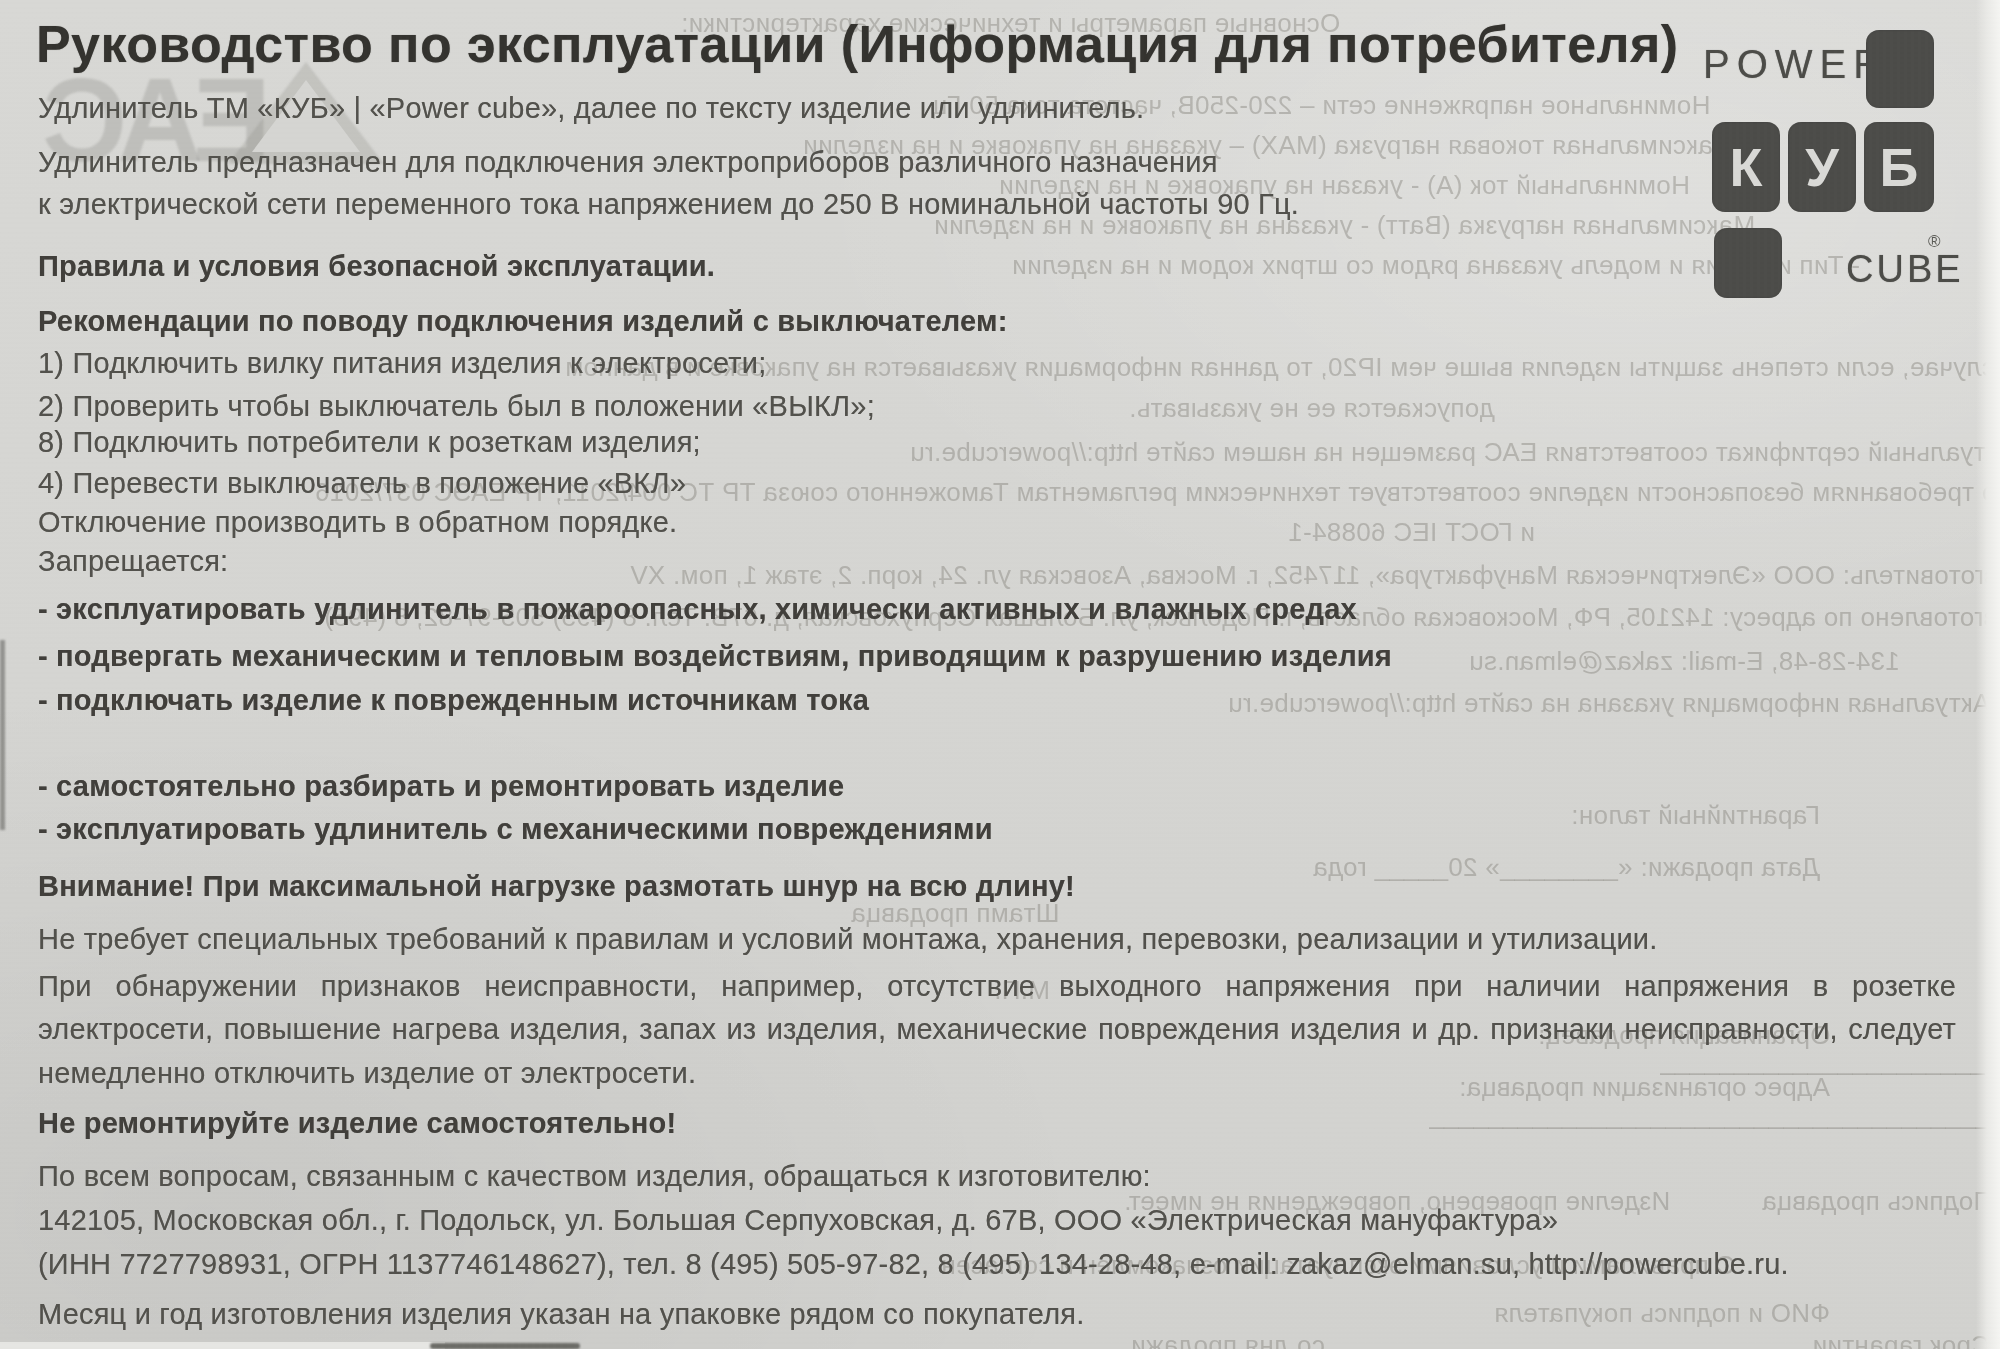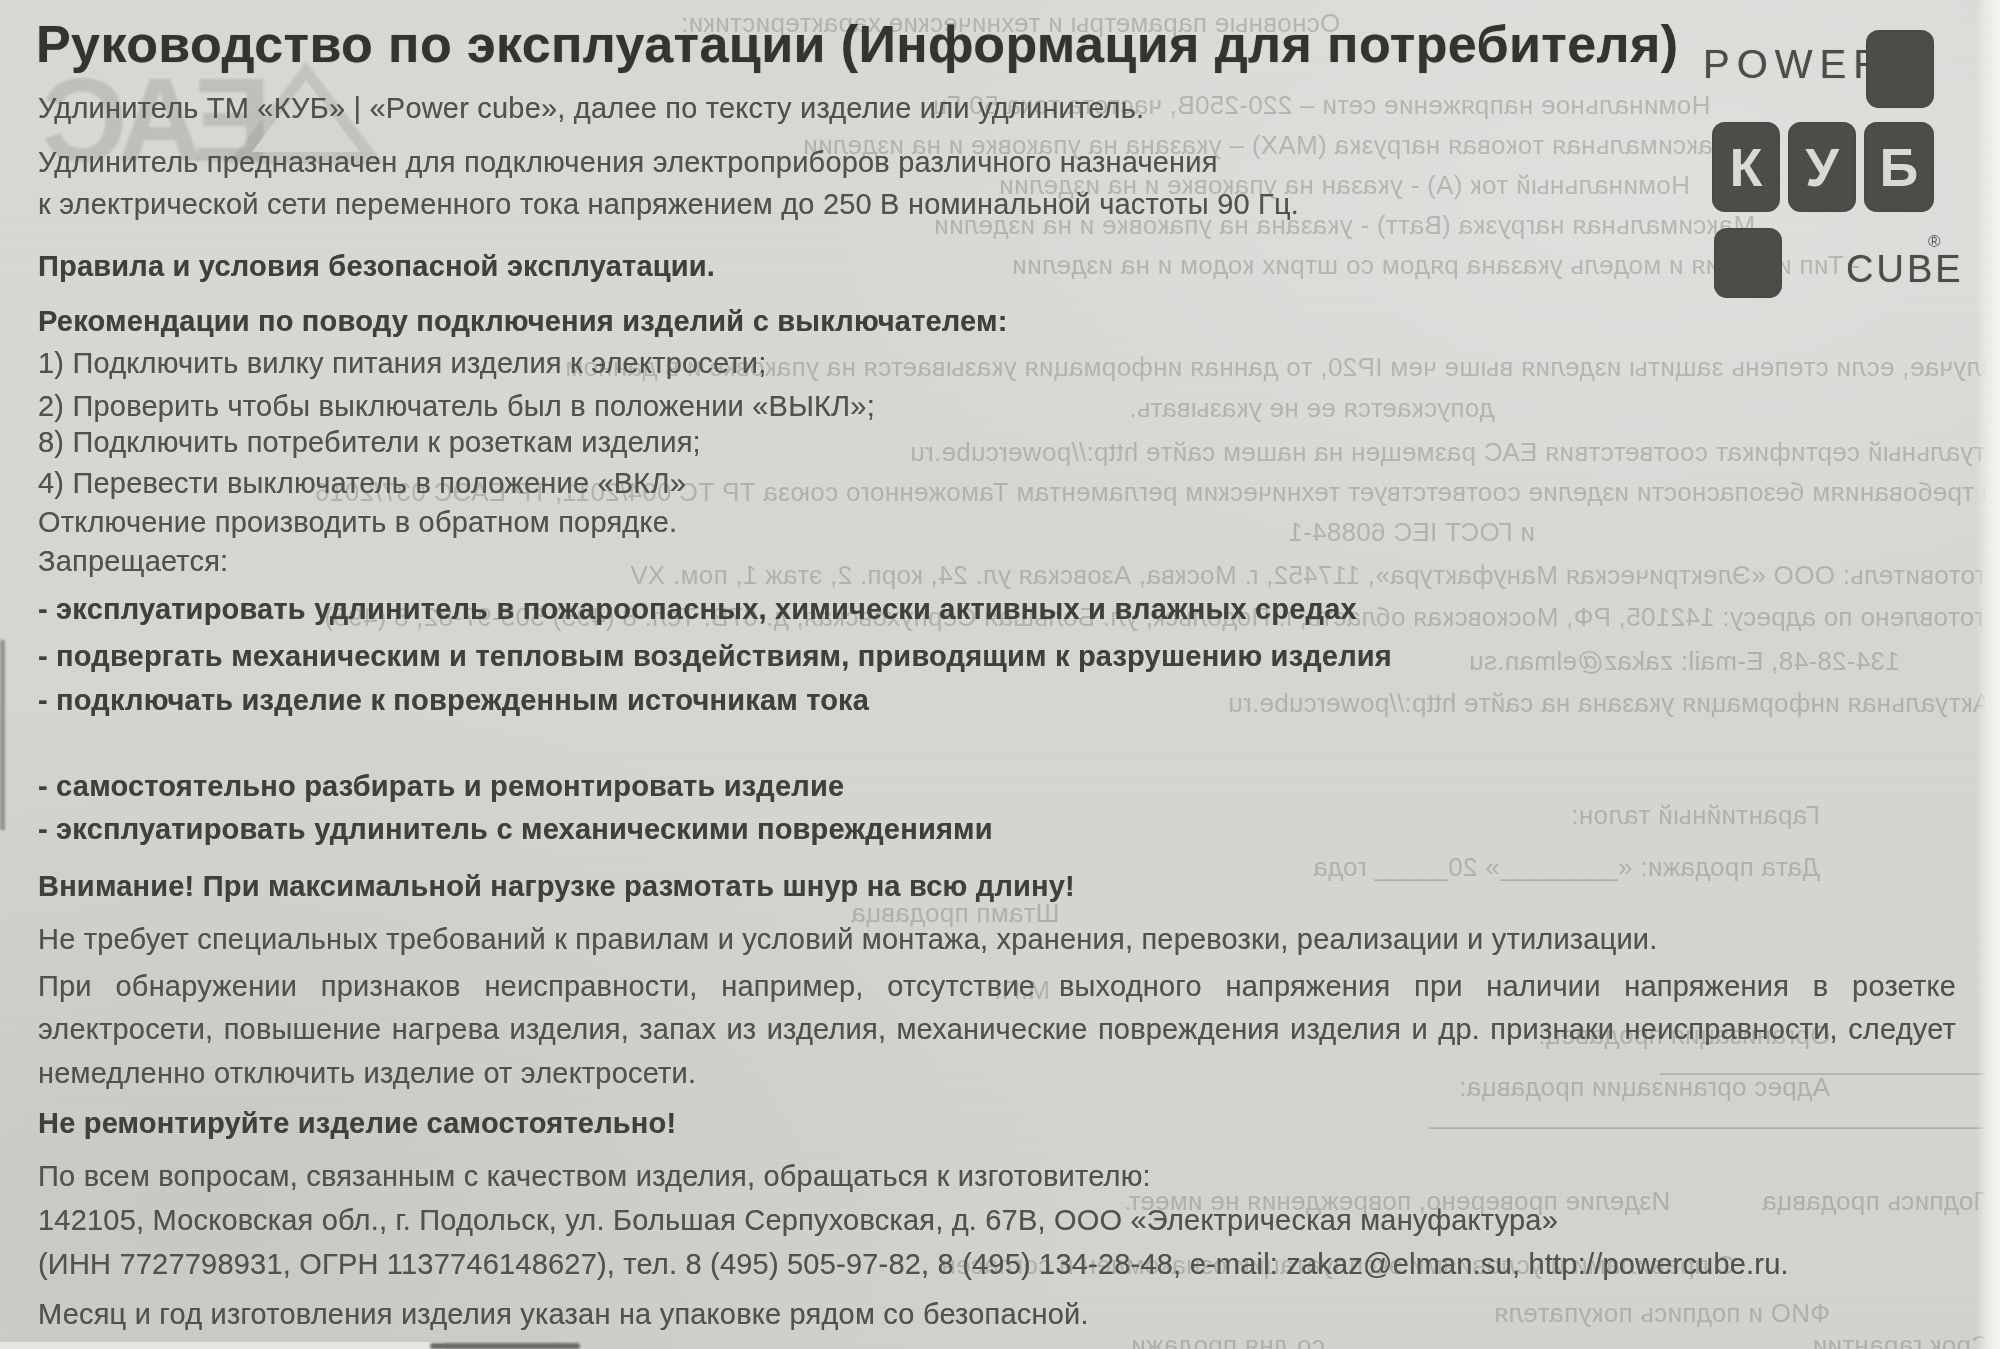--- a/index.html
+++ b/index.html
@@ -123,19 +123,19 @@
   <div class="fl bold" style="top:813px">- эксплуатировать удлинитель с механическими повреждениями</div>
   <div class="fl bold" style="top:870px">Внимание! При максимальной нагрузке размотать шнур на всю длину!</div>
   <div class="fl" style="top:923px">Не требует специальных требований к правилам и условий монтажа, хранения, перевозки, реализации и утилизации.</div>
   <div class="fl just" style="top:970px">При обнаружении признаков неисправности, например, отсутствие выходного напряжения при наличии напряжения в розетке</div>
   <div class="fl just" style="top:1013px">электросети, повышение нагрева изделия, запах из изделия, механические повреждения изделия и др. признаки неисправности, следует</div>
   <div class="fl" style="top:1057px">немедленно отключить изделие от электросети.</div>
   <div class="fl bold" style="top:1107px">Не ремонтируйте изделие самостоятельно!</div>
   <div class="fl" style="top:1160px">По всем вопросам, связанным с качеством изделия, обращаться к изготовителю:</div>
   <div class="fl" style="top:1204px">142105, Московская обл., г. Подольск, ул. Большая Серпуховская, д. 67В, ООО «Электрическая мануфактура»</div>
   <div class="fl" style="top:1248px">(ИНН 7727798931, ОГРН 1137746148627), тел. 8 (495) 505-97-82, 8 (495) 134-28-48, e-mail: zakaz@elman.su, http://powercube.ru.</div>
-  <div class="fl" style="top:1298px">Месяц и год изготовления изделия указан на упаковке рядом со безопасной.</div>
+  <div class="fl" style="top:1298px">Месяц и год изготовления изделия указан на упаковке рядом со покупателя.</div>
 
   <div class="edge-right"></div>
   <div class="edge-bottom"></div>
   <div class="edge-dark"></div>
   <div class="edge-left"></div>
 </div>
 
 </body></html>

